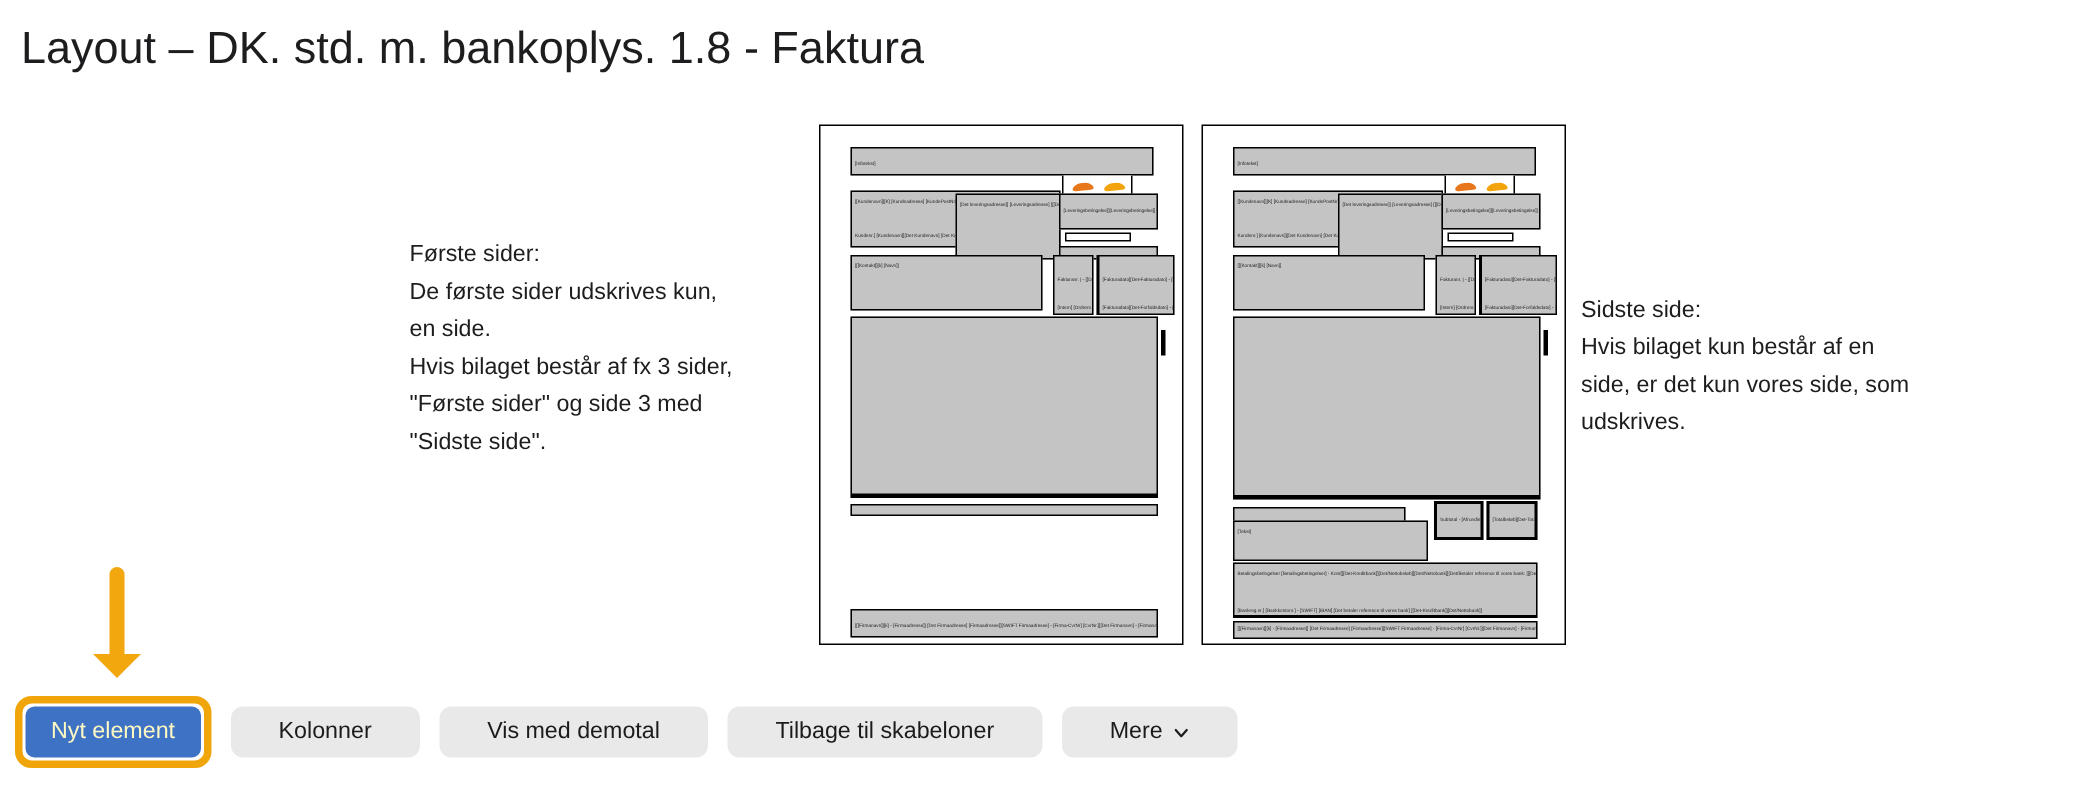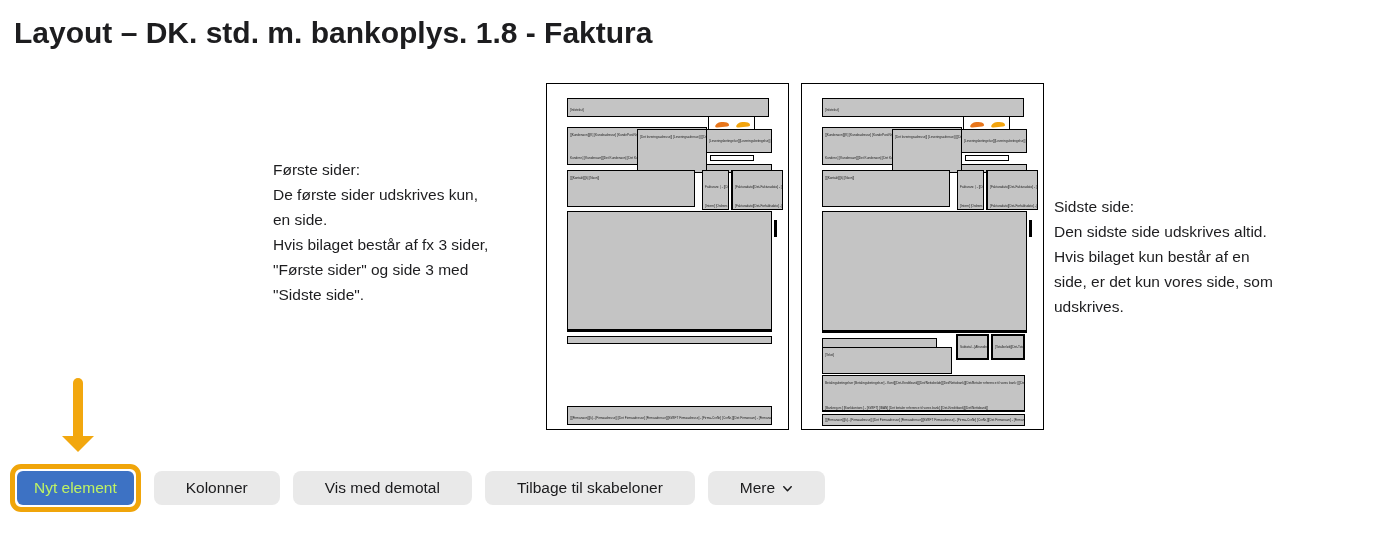--- a/index.html
+++ b/index.html
@@ -1,19 +1,19 @@
 <!DOCTYPE html>
 <html><head>
 <meta charset="utf-8">
 <style>
   * { margin:0; padding:0; box-sizing:border-box; }
   html,body { width:1385px; height:536px; background:#ffffff; overflow:hidden;
     font-family:"Liberation Sans", sans-serif; color:#1d1d1f; }
 
-  .title { position:absolute; left:14px; top:16px; font-size:30px; font-weight:700; letter-spacing:0; color:#1d1d1f; }
+  .title { position:absolute; left:14px; top:16px; font-size:30px; font-weight:400; letter-spacing:0; color:#1d1d1f; }
 
   .note { position:absolute; font-size:15.5px; line-height:25px; color:#1d1d1f; }
   .note .head { font-weight:400; }
 
   
   .page-thumb { position:absolute; width:243px; height:347px; background:#ffffff; border:1.5px solid #000; }
   .gbox { position:absolute; background:#c4c4c4; border:1px solid #000; overflow:hidden; }
   .whitebox { position:absolute; background:#ffffff; border:1px solid #000; }
   .tiny { position:absolute; font-size:7px; line-height:8px; color:#1c1c1c;
           transform:scale(0.45); transform-origin:0 0; white-space:nowrap; }
@@ -25,40 +25,39 @@
   .arrow-bar { position:absolute; left:73px; top:378px; width:10px; height:60px; background:#f2a70e; border-radius:5px 5px 0 0; }
   .arrow-head { position:absolute; left:62px; top:436px; width:0; height:0;
     border-left:16px solid transparent; border-right:16px solid transparent; border-top:16px solid #f2a70e; }
 
   
   .toolbar { position:absolute; left:10px; top:464px; display:flex; align-items:center; gap:13px; }
   .hl-ring { border:5px solid #f0a50a; border-radius:11px; padding:2px; background:#fff; }
   .btn { font-family:"Liberation Sans", sans-serif; font-size:15.5px; border:none; cursor:pointer;
          border-radius:8px; padding:8px 32px; background:#e9e9e9; color:#1b1b1d; white-space:nowrap;
          display:inline-flex; align-items:center; gap:7px; }
-  .btn.primary { background:#3d72c4; color:#bef264; border-radius:6px; padding:8px 17px; }
+  .btn.primary { background:#3d72c4; color:#fef9c3; border-radius:6px; padding:8px 17px; }
   .chev { display:inline-block; width:11px; height:11px; }
 </style>
 </head>
 <body>
 
 <h1 class="title">Layout – DK. std. m. bankoplys. 1.8 - Faktura</h1>
 
 <div class="note" style="left:273px; top:157px; width:255px;">
   <div class="head">Første sider:</div>
   <div>De første sider udskrives kun,</div>
   <div>en side.</div>
   <div>Hvis bilaget består af fx 3 sider,</div>
   <div>"Første sider" og side 3 med</div>
   <div>"Sidste side".</div>
 </div>
 
 <div class="note" style="left:1054px; top:194px; width:270px;">
   <div class="head">Sidste side:</div>
-  <div>Den sidste side udskrives altid.</div>
   <div>Hvis bilaget kun består af en</div>
   <div>side, er det kun vores side, som</div>
   <div>udskrives.</div>
 </div>
 
 <div class="page-thumb" style="left:546px; top:83px;">
   <div class="gbox" style="left:20px; top:14px; width:202px; height:19px;">
     <span class="tiny" style="left:2px; top:9px;">[Infotekst]</span>
   </div>
   <div class="logo-frame" style="left:161px; top:33px; width:47px; height:14px;">

